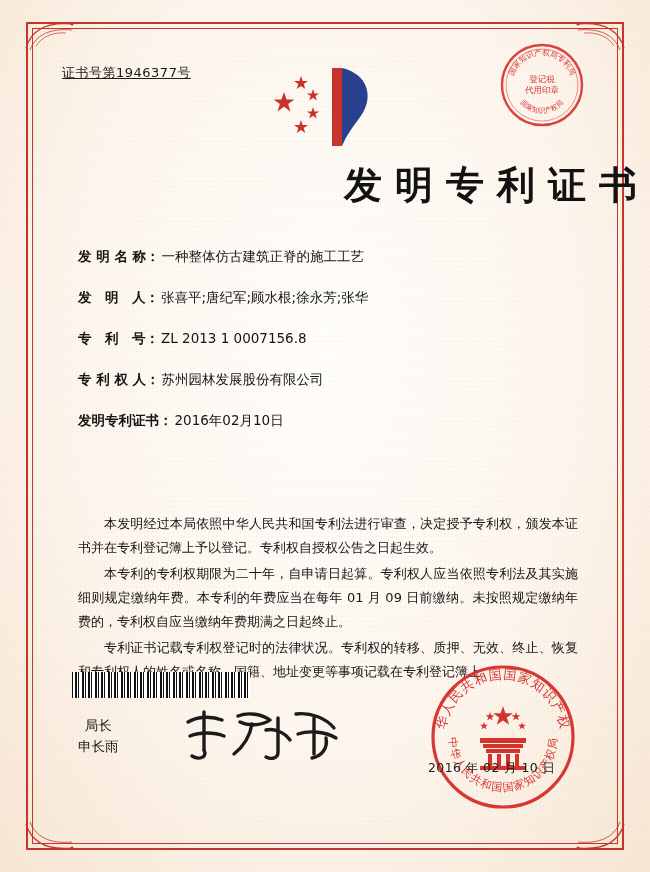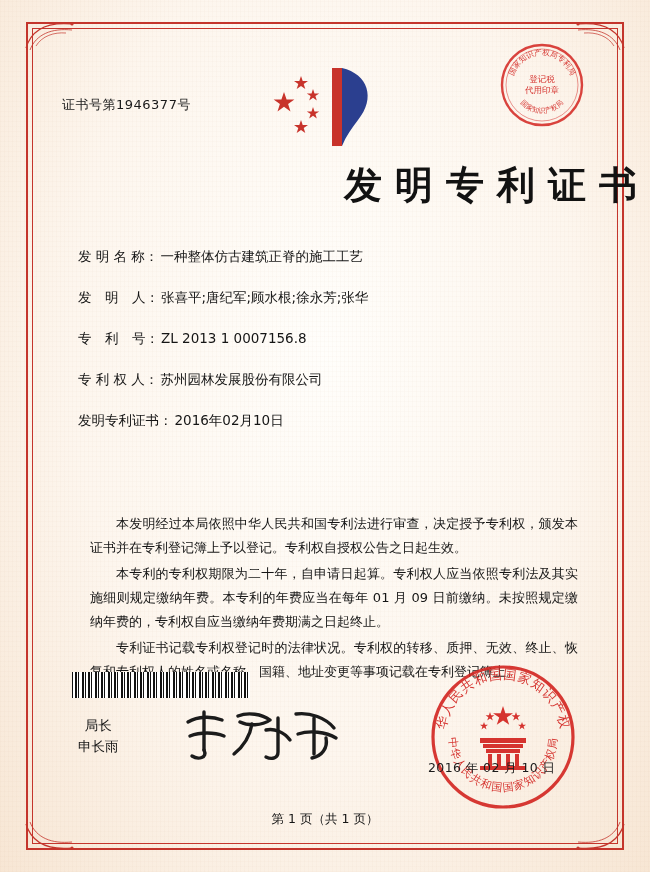--- a/index.html
+++ b/index.html
@@ -54,25 +54,26 @@
   }
   .corner svg { display:block; }
   .corner.tl { left: 22px; top: 18px; }
   .corner.tr { right: 22px; top: 18px; transform: scaleX(-1); }
   .corner.bl { left: 22px; bottom: 18px; transform: scaleY(-1); }
   .corner.br { right: 22px; bottom: 18px; transform: scale(-1,-1); }
 
   .cert-number {
     position: absolute;
     left: 62px;
-    top: 96px;
+    top: 64px;
     font-family: "DejaVu Sans", sans-serif;
     font-size: 13px;
     color: #1a1a1a;
     letter-spacing: 0.5px;
+    text-decoration: underline;
   }
 
   
   .emblem {
     position: absolute;
     left: 272px;
     top: 62px;
     width: 108px;
     height: 88px;
   }
@@ -110,39 +111,40 @@
     display: flex;
     align-items: baseline;
     margin-bottom: 23px;
     font-size: 13.5px;
     color: #151515;
   }
   .field-label {
     white-space: pre;
     font-family: "DejaVu Sans", sans-serif;
     font-size: 13.5px;
+    font-weight: bold;
   }
   .field-value {
     font-family: "DejaVu Sans", sans-serif;
     font-size: 13.5px;
     padding-left: 2px;
   }
 
   .body-text {
     position: absolute;
     left: 78px;
     right: 72px;
     top: 512px;
     font-size: 13px;
     line-height: 1.85;
     color: #151515;
     text-align: justify;
   }
   .body-text p {
-    margin: 0 0 2px 12px;
+    margin: 0 0 2px 0;
   }
   .indent { text-indent: 26px; }
 
   .barcode {
     position: absolute;
     left: 72px;
     top: 672px;
     width: 178px;
     height: 26px;
     background:
@@ -360,14 +362,13 @@
         <rect x="69" y="92" width="4" height="12" fill="#d2231f"></rect>
         <rect x="78" y="92" width="4" height="12" fill="#d2231f"></rect>
         <rect x="87" y="92" width="4" height="12" fill="#d2231f"></rect>
         <rect x="52" y="104" width="46" height="4" fill="#d2231f"></rect>
       </g>
     </svg>
   </div>
 
   <div class="seal-date">2016 年 02 月 10 日</div>
 
-  <div class="page-footer">第 1 页（共 1 页）</div>
 </div>
 
 </body></html>

